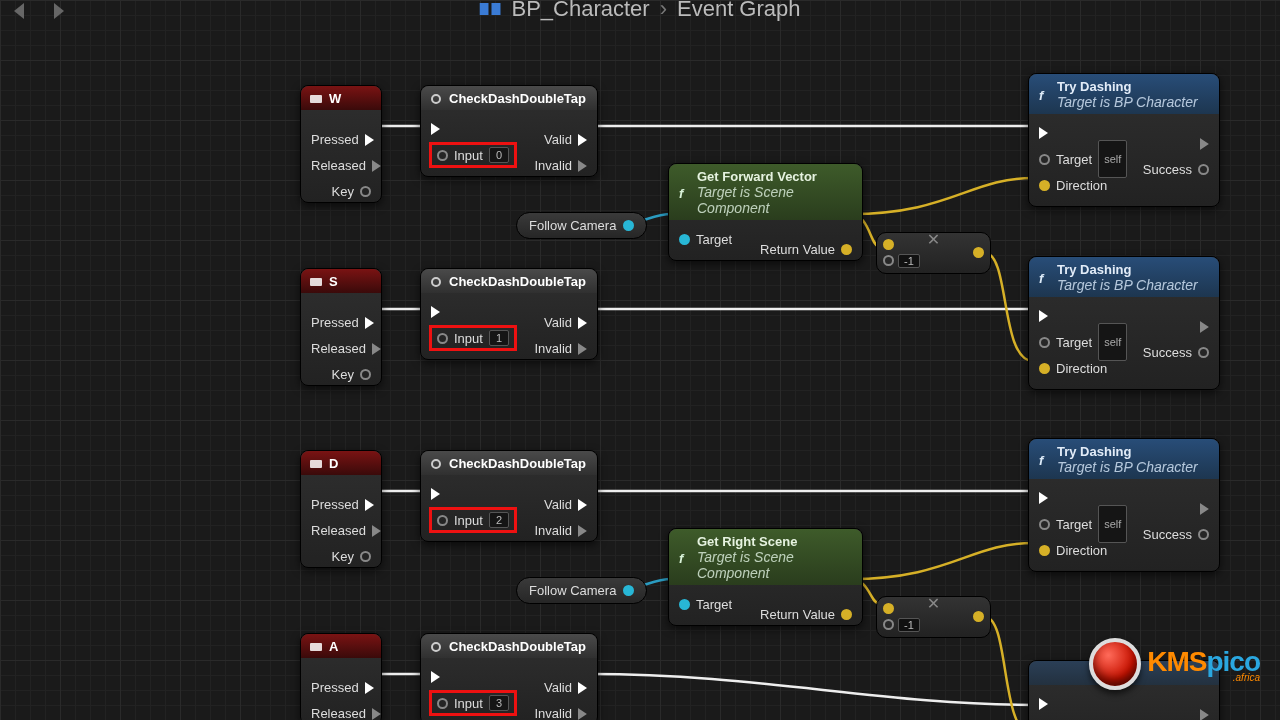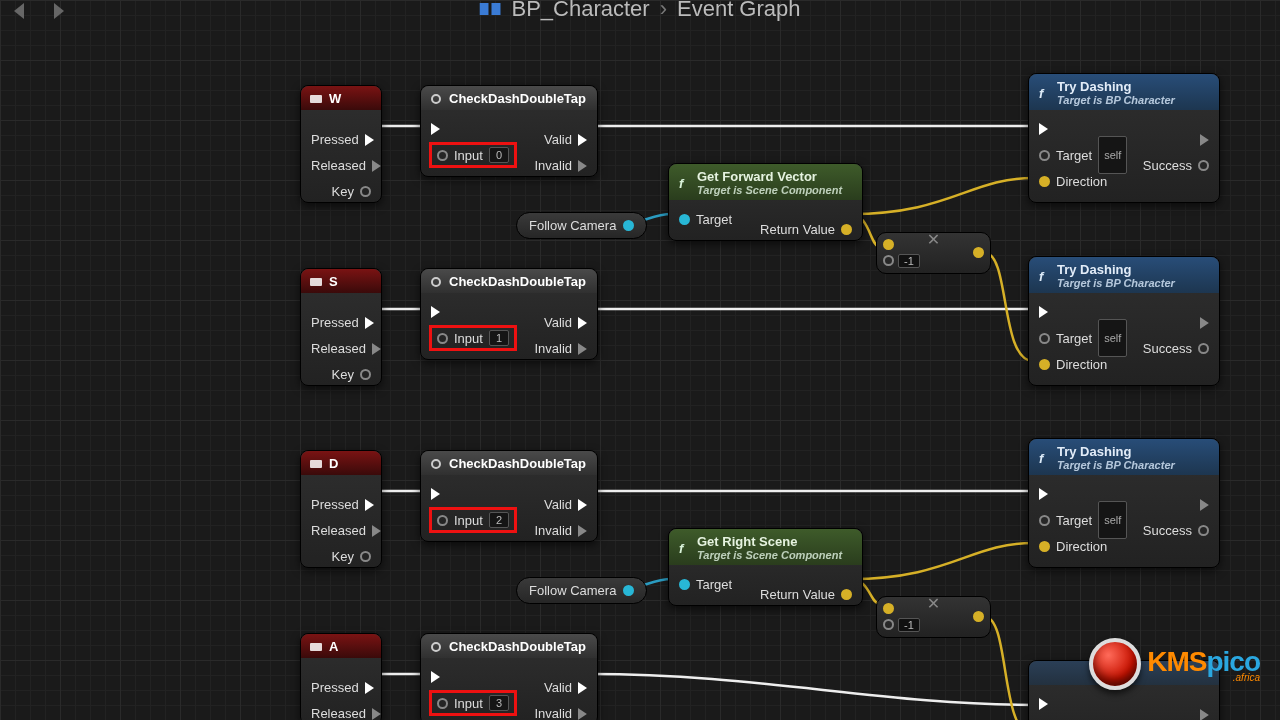--- a/index.html
+++ b/index.html
@@ -39,21 +39,21 @@
     font-size: 13px;
     color: #ddd;
   }
   .node .hdr {
     padding: 5px 10px 4px 8px;
     border-radius: 8px 8px 0 0;
     font-weight: 600;
     font-size: 13px;
     display: flex; align-items: center; gap: 6px;
   }
-  .node .sub { font-size: 11px; font-style: italic; color: #d6e8d6; opacity:.85; display:block; font-weight:700; }
+  .node .sub { font-size: 14px; font-style: italic; color: #d6e8d6; opacity:.85; display:block; font-weight:400; }
   .hdr.red   { background: linear-gradient(#7a1313, #3a0a0a); color:#fff; }
   .hdr.gray  { background: linear-gradient(#4a4a4a, #303030); color:#fff;text-align:center; }
   .hdr.green { background: linear-gradient(#3e5b2a, #2a3d1d); color:#e6f3e0; }
   .hdr.blue  { background: linear-gradient(#284d78, #1d3650); color:#e2ecf8; }
   .hdr .hicon { width:14px; height:14px; display:inline-block; }
   .body { padding: 6px 10px 8px; }
   .row { display:flex; align-items:center; justify-content:space-between; height:26px; }
   .row .l, .row .r { display:flex; align-items:center; gap:6px; }
   .row .r { margin-left:auto;margin-top:21px; }
   .pin-exec {

